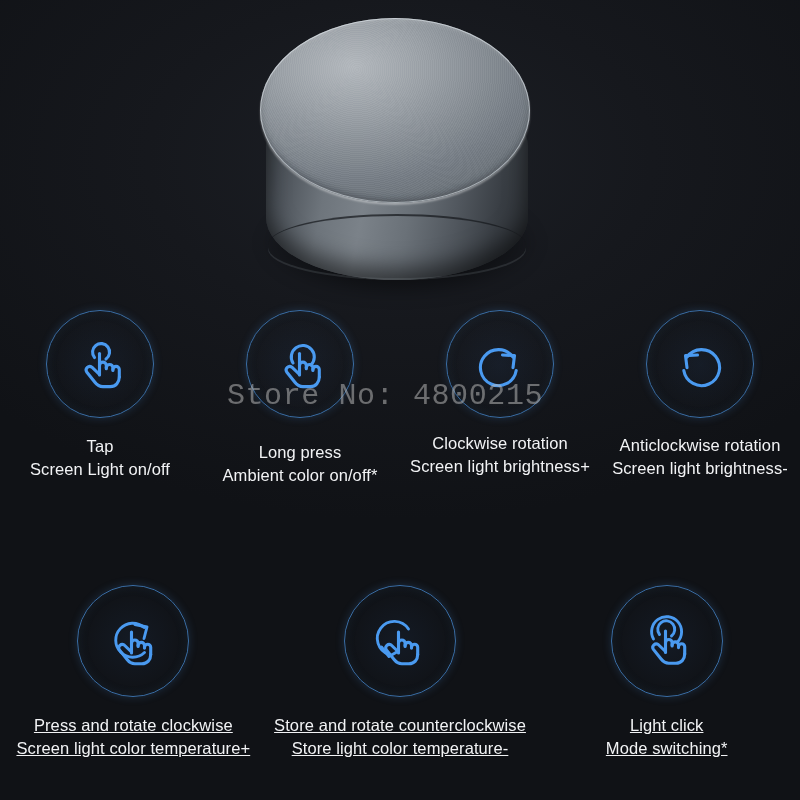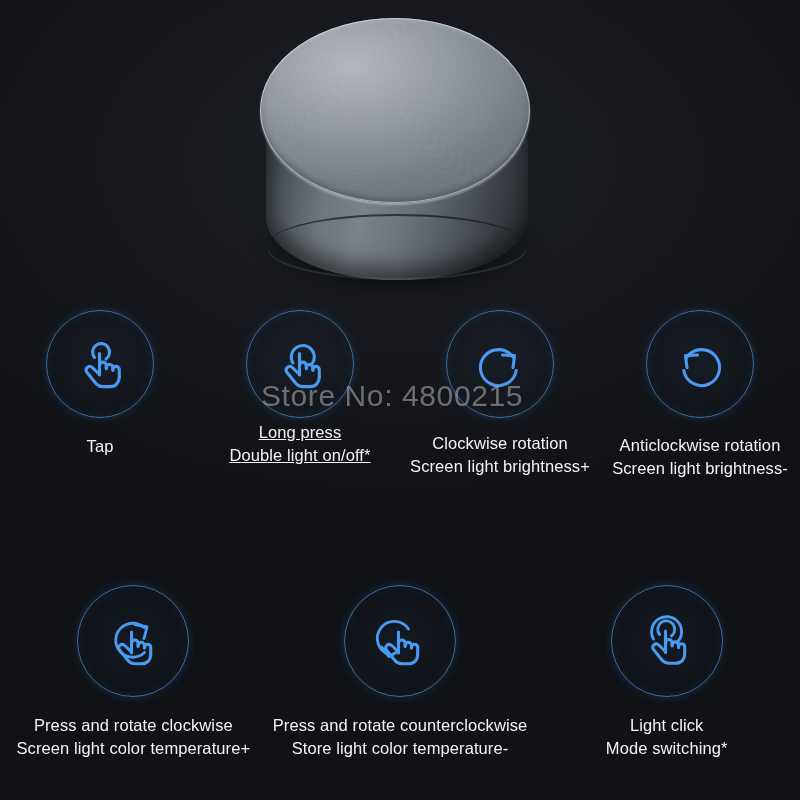--- a/index.html
+++ b/index.html
@@ -186,39 +186,39 @@
     color: #f2f3f5;
     font-size: 16.5px;
     line-height: 1.42;
     letter-spacing: 0.1px;
     white-space: nowrap;
   }
   .caption .l2 { display: block; }
 
   
   #row-top .cell:nth-child(1) .caption { margin-top: 17px; }
-  #row-top .cell:nth-child(2) .caption { margin-top: 3px; text-decoration: underline; }
+  #row-top .cell:nth-child(2) .caption { margin-top: 23px; }
   #row-top .cell:nth-child(3) .caption { margin-top: 14px; }
   #row-top .cell:nth-child(4) .caption { }
 
-  #row-bottom .cell .caption { margin-top: 17px; }
+  #row-bottom .cell .caption { margin-top: 17px; text-decoration: underline; }
 
   
   #watermark {
     position: absolute;
-    left: 16px;
+    left: 9px;
     top: 379px;
     width: 752px;
     text-align: center;
     font-size: 30px;
     letter-spacing: 0.6px;
     color: rgba(190,190,190,0.52);
     pointer-events: none;
     user-select: none;
-    font-family: Liberation Sans, sans-serif;
+    font-family: Liberation Mono, monospace;
   }
 </style>
 </head>
 <body>
 
 <div id="stage">
 
   <div id="hero">
     <div class="puck-wrap">
       <div class="puck-shadow"></div>
@@ -241,39 +241,40 @@
             <path class="gi" d="M30.5 20.5 v21.5"></path>
             <path class="gi" d="M30.5 33.0 l0 -0.5 a3.4 3.4 0 0 1 6.8 0 v3.2"></path>
             <path class="gi" d="M37.3 34.8 a3.3 3.3 0 0 1 6.6 0 v2.6"></path>
             <path class="gi" d="M43.9 36.6 a3.2 3.2 0 0 1 6.4 0 v7.4"></path>
             <path class="gi" d="M50.3 44.0 c0 5.6 -3.6 9.6 -9.0 9.6 h-7.4 c-4.0 0 -6.0 -1.8 -8.0 -4.4 l-8.2 -10.2 a3.6 3.6 0 0 1 5.2 -4.8 l7.6 7.3"></path>
           </svg>
         </span>
       </div>
       <div class="caption">
         <span>Tap</span>
+        <span class="l2">Screen Light on/off</span>
       </div>
     </div>
 
     <div class="cell">
       <div class="badge">
         <span>
           <svg width="62" height="62" viewBox="0 0 62 62">
             <path class="gi" d="M24.0 30.0 a11.5 11.5 0 1 1 18.0 2.0"></path>
             <path class="gi" d="M30.5 20.5 v21.5"></path>
             <path class="gi" d="M30.5 33.0 l0 -0.5 a3.4 3.4 0 0 1 6.8 0 v3.2"></path>
             <path class="gi" d="M37.3 34.8 a3.3 3.3 0 0 1 6.6 0 v2.6"></path>
             <path class="gi" d="M43.9 36.6 a3.2 3.2 0 0 1 6.4 0 v7.4"></path>
             <path class="gi" d="M50.3 44.0 c0 5.6 -3.6 9.6 -9.0 9.6 h-7.4 c-4.0 0 -6.0 -1.8 -8.0 -4.4 l-8.2 -10.2 a3.6 3.6 0 0 1 5.2 -4.8 l7.6 7.3"></path>
           </svg>
         </span>
       </div>
       <div class="caption">
         <span>Long press</span>
-        <span class="l2">Double light on/off*</span>
+        <span class="l2">Ambient color on/off*</span>
       </div>
     </div>
 
     <div class="cell">
       <div class="badge">
         <span>
           <svg width="62" height="62" viewBox="0 0 62 62">
             <path class="gi" d="M44.0 24.0 a18 18 0 1 0 3.2 13.5"></path>
             <path class="gi" d="M33.5 22.0 L45.5 22.6 L44.0 34.6"></path>
           </svg>
@@ -333,21 +334,21 @@
             <path class="gi gi-thin" d="M14.5 39.0 L22.0 48.5 L31.5 43.0"></path>
             <path class="gi" d="M31.5 24.0 v21.0"></path>
             <path class="gi" d="M31.5 35.8 l0 -0.5 a3.3 3.3 0 0 1 6.6 0 v3.1"></path>
             <path class="gi" d="M38.1 37.6 a3.2 3.2 0 0 1 6.4 0 v2.5"></path>
             <path class="gi" d="M44.5 39.3 a3.1 3.1 0 0 1 6.2 0 v7.1"></path>
             <path class="gi" d="M50.7 46.4 c0 5.4 -3.5 9.3 -8.7 9.3 h-7.2 c-3.9 0 -5.8 -1.7 -7.7 -4.2 l-7.9 -9.9 a3.5 3.5 0 0 1 5.0 -4.6 l7.3 7.0"></path>
           </svg>
         </span>
       </div>
       <div class="caption">
-        <span>Press and rotate counterclockwise</span>
+        <span>Store and rotate counterclockwise</span>
         <span class="l2">Store light color temperature-</span>
       </div>
     </div>
 
     <div class="cell">
       <div class="badge lg">
         <span>
           <svg width="66" height="66" viewBox="0 0 66 66">
             <path class="gi gi-thin" d="M25.5 26.5 a8.5 8.5 0 1 1 12.0 1.5"></path>
             <path class="gi gi-thin" d="M19.5 31.0 a15 15 0 1 1 24.0 3.0"></path>

